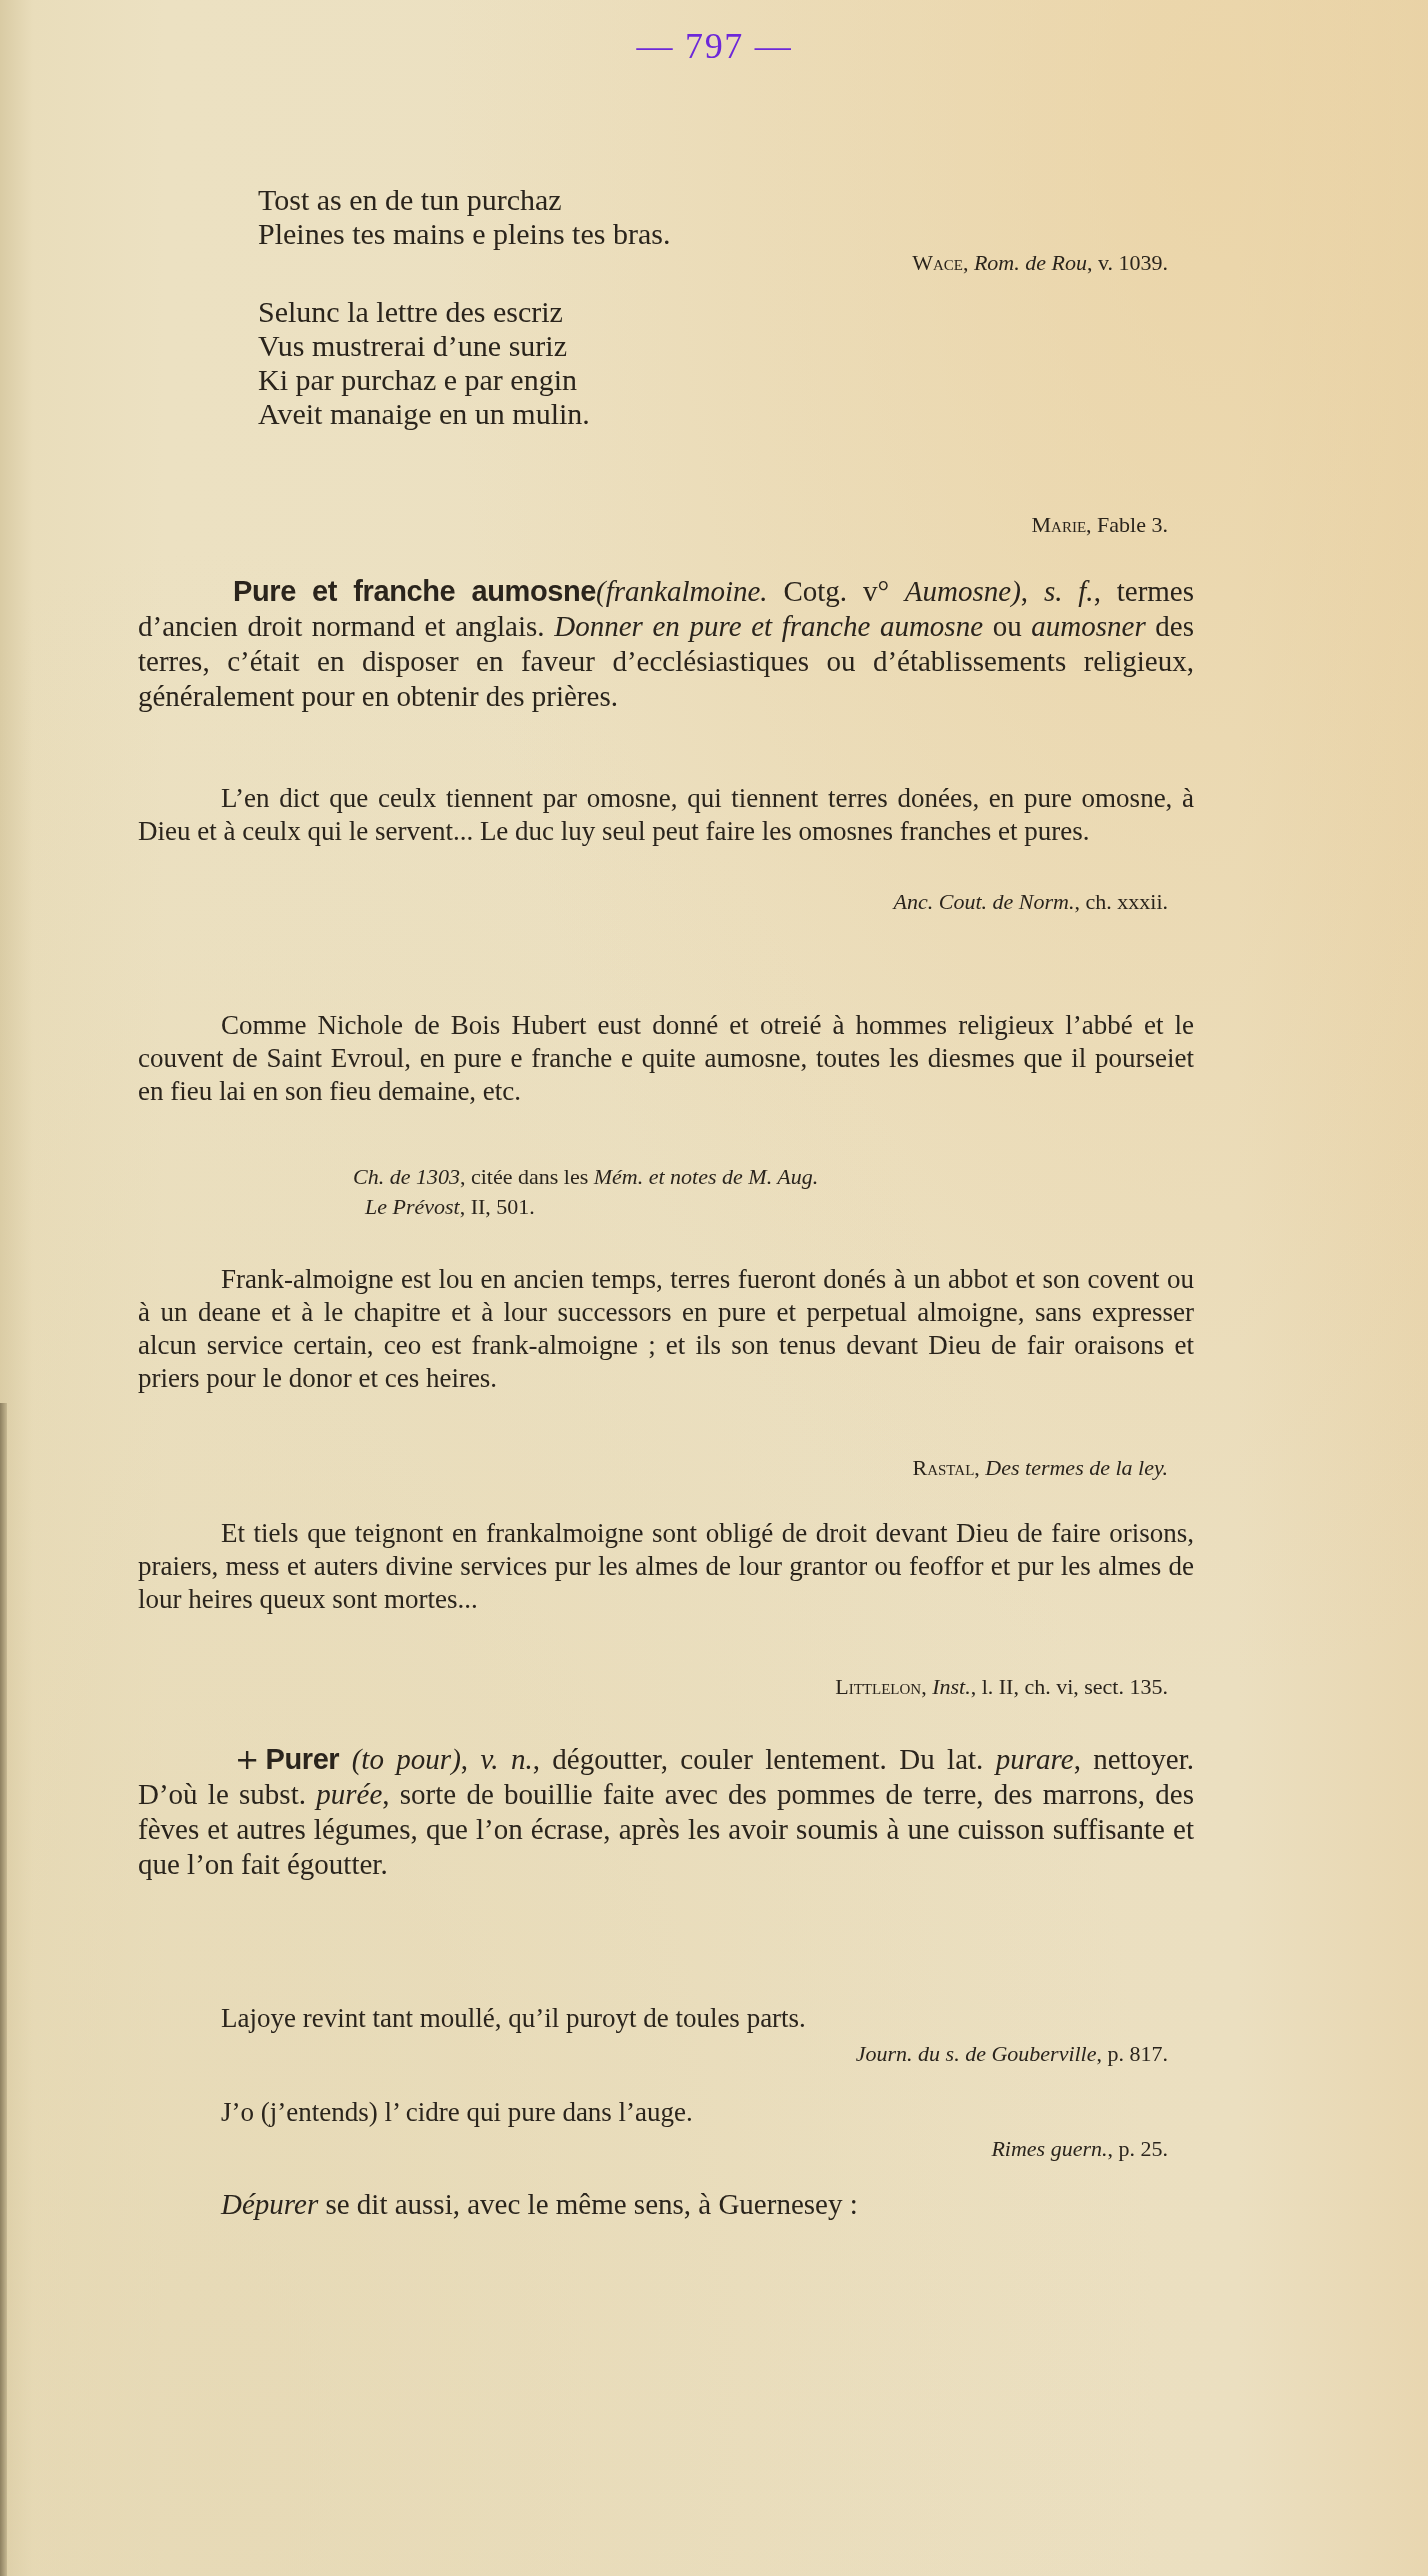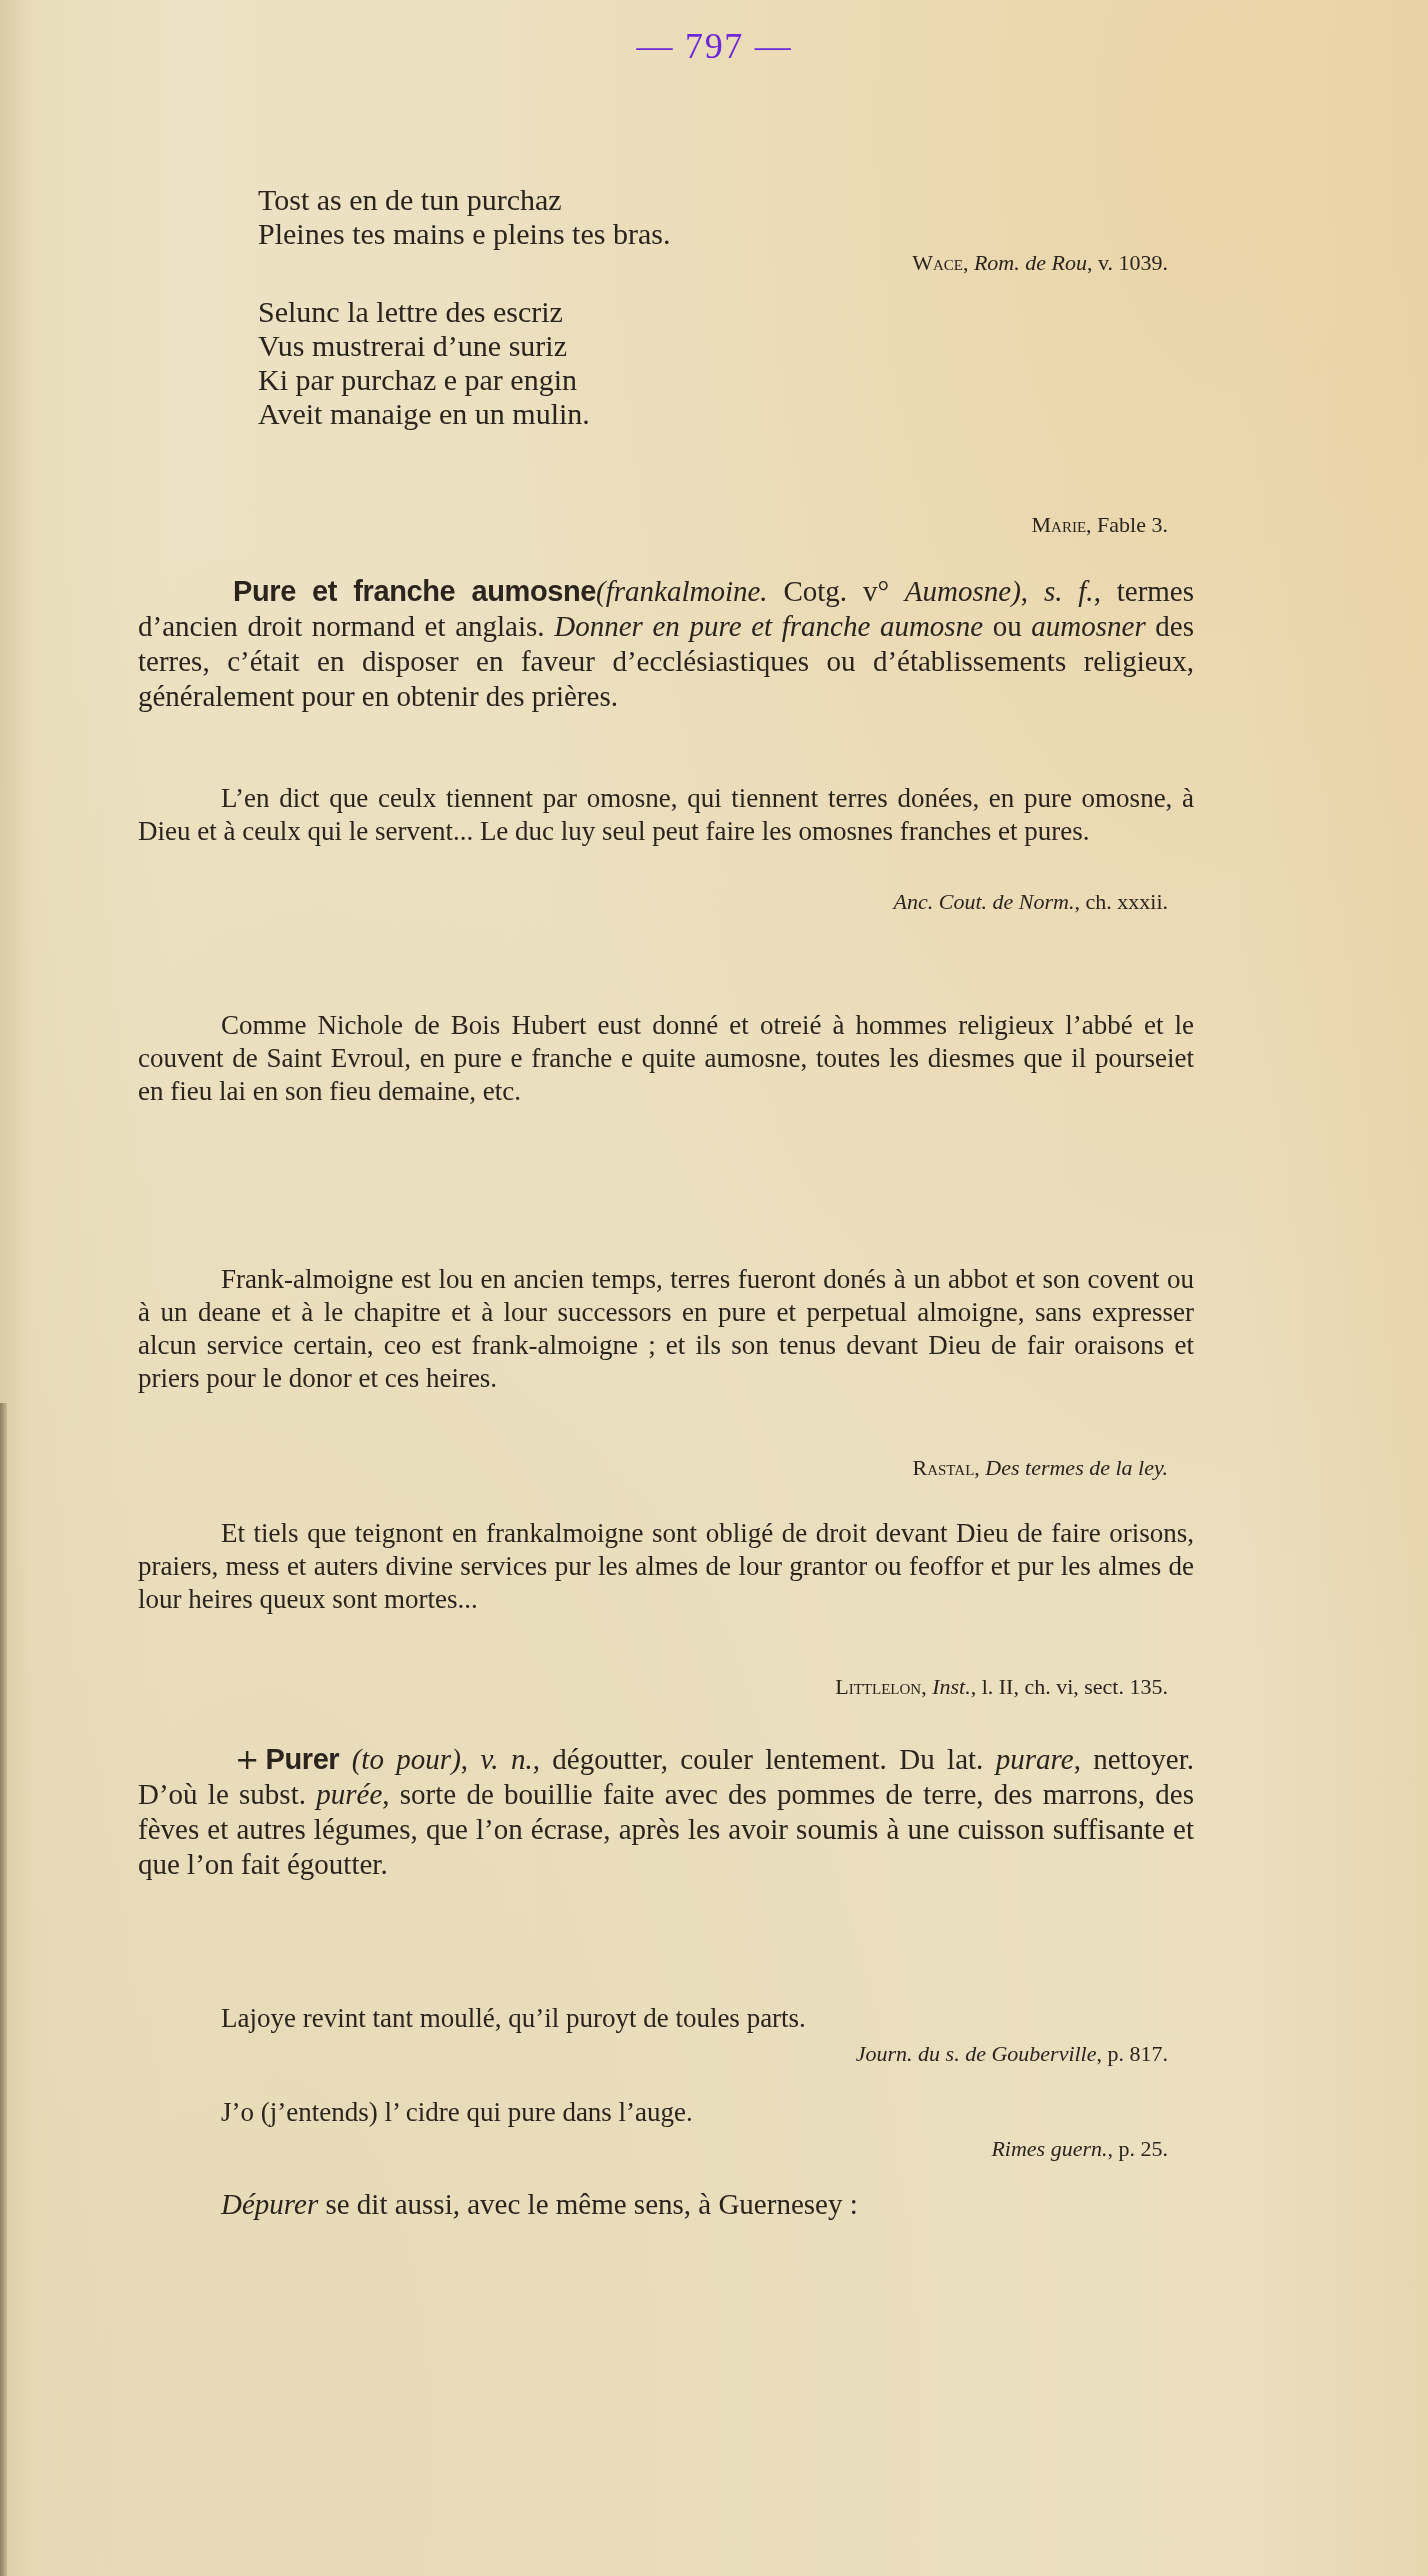--- a/index.html
+++ b/index.html
@@ -72,20 +72,22 @@
   <span class="indent" style="width:83px;display:inline-block"></span><span>L’en dict que ceulx tiennent par omosne, qui tiennent terres donées, en pure omosne, à Dieu et à ceulx qui le servent... Le duc luy seul peut faire les omosnes franches et pures.</span>
 </div>
 <div class="block cite" style="top:887px; left:495px; width:673px;">
   <i>Anc. Cout. de Norm.</i><span>, ch. xxxii.</span>
 </div>
 
 <div class="block quote" style="top:1009px;">
   <span class="indent" style="width:83px;display:inline-block"></span><span>Comme Nichole de Bois Hubert eust donné et otreié à hommes religieux l’abbé et le couvent de Saint Evroul, en pure e franche e quite aumosne, toutes les diesmes que il pourseiet en fieu lai en son fieu demaine, etc.</span>
 </div>
 <div class="block cite" style="top:1162px; left:330px; width:858px; text-align:left;">
+  <div style="padding-left:23px"><i>Ch. de 1303</i><span>, citée dans les </span><i>Mém. et notes de M. Aug.</i></div>
+  <div style="padding-left:35px"><i>Le Prévost</i><span>, II, 501.</span></div>
 </div>
 
 <div class="block quote" style="top:1263px;">
   <span class="indent" style="width:83px;display:inline-block"></span><span>Frank-almoigne est lou en ancien temps, terres fueront donés à un abbot et son covent ou à un deane et à le chapitre et à lour successors en pure et perpetual almoigne, sans expresser alcun service certain, ceo est frank-almoigne ; et ils son tenus devant Dieu de fair oraisons et priers pour le donor et ces heires.</span>
 </div>
 <div class="block cite" style="top:1453px; left:495px; width:673px;text-align:right;">
   <span class="sc">Rastal</span><span>, </span><i>Des termes de la ley.</i>
 </div>
 
 <div class="block quote" style="top:1517px;">

